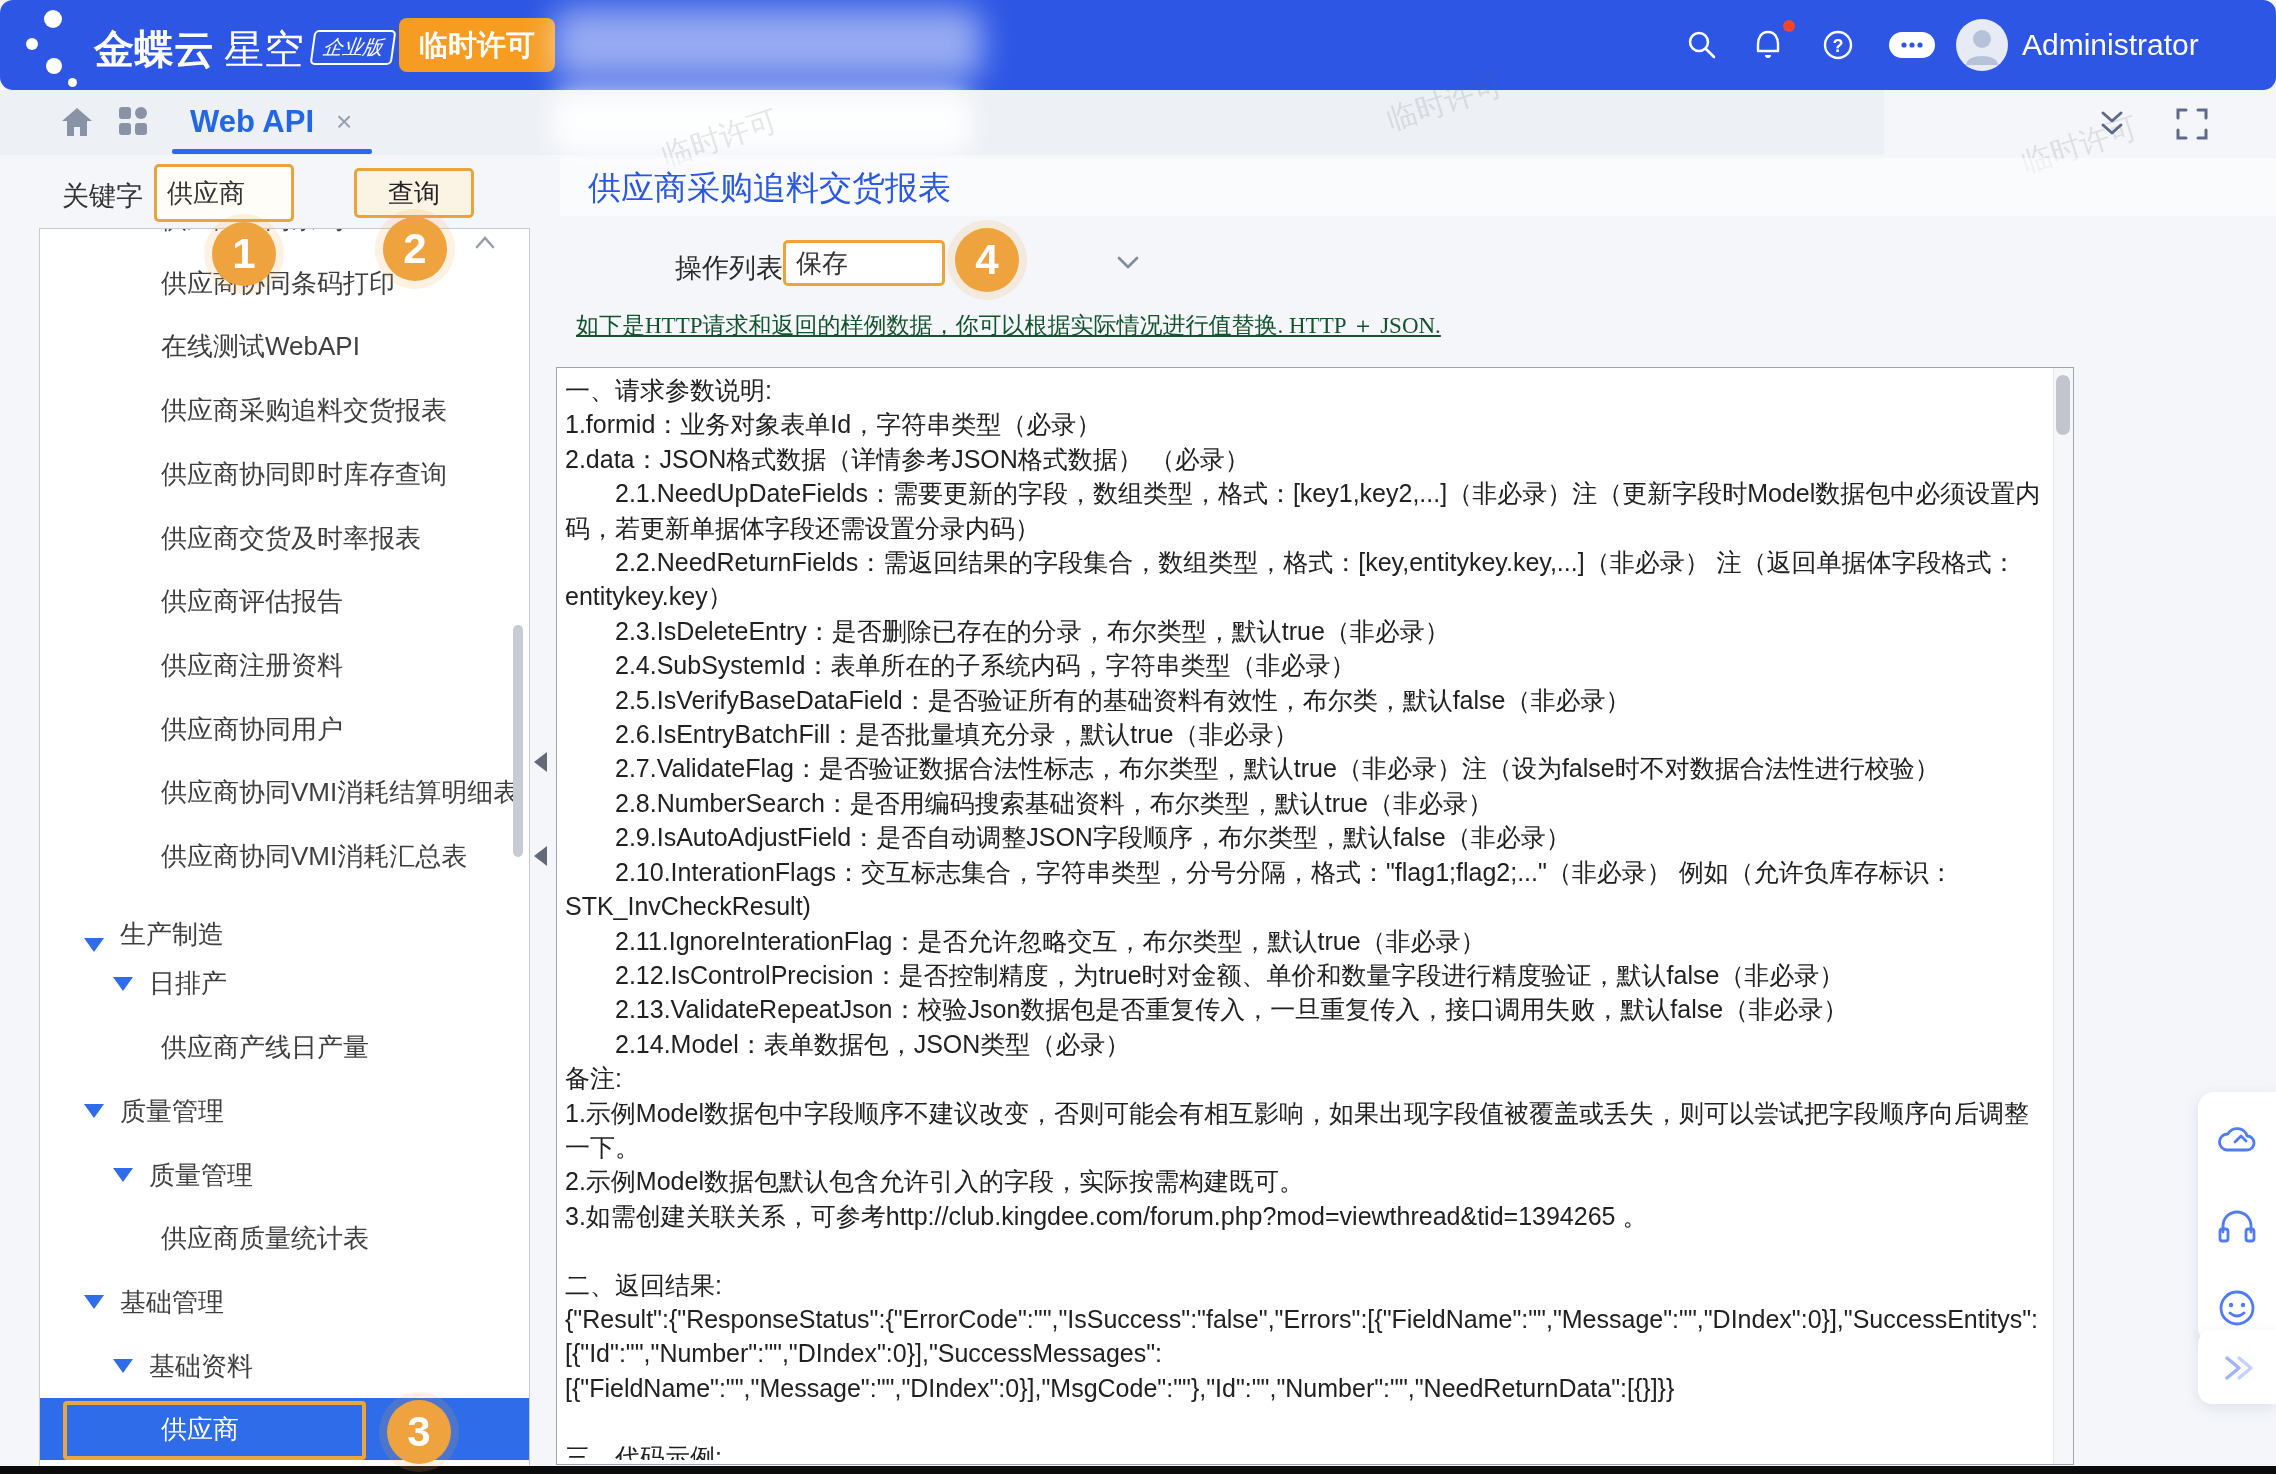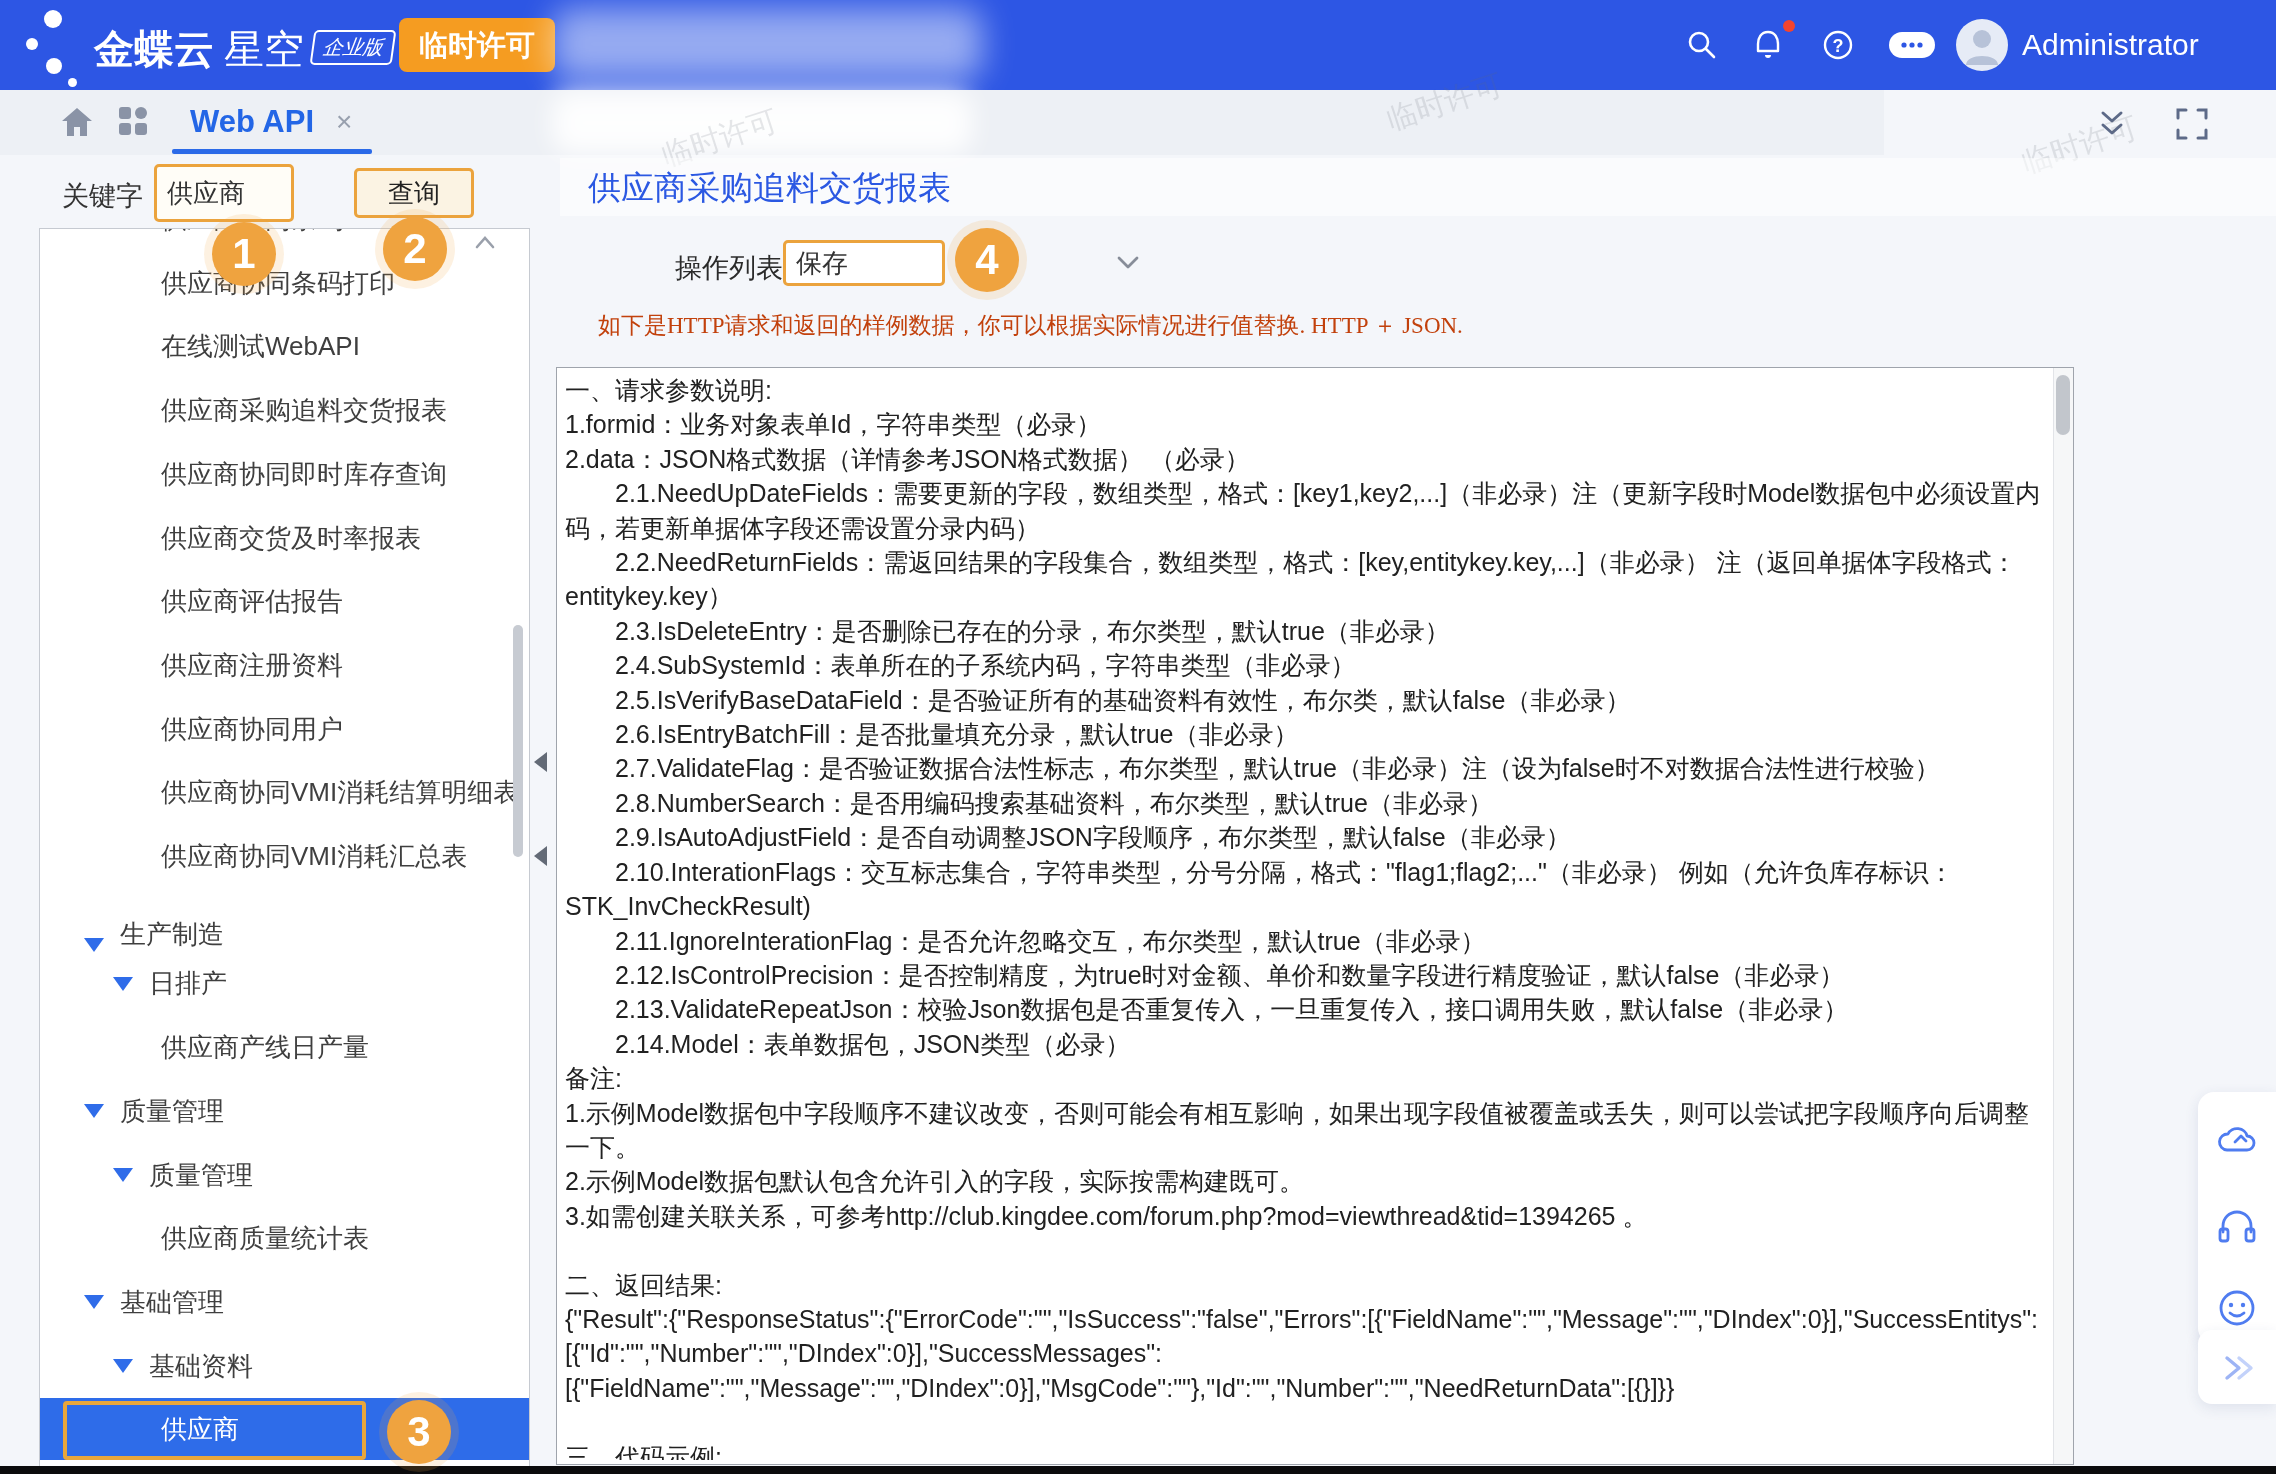--- a/index.html
+++ b/index.html
@@ -1,20 +1,20 @@
 <!DOCTYPE html>
 <html><head>
 <meta charset="utf-8">
 <style>
   html,body{margin:0;padding:0;background:#dfe2e8;}
   *{box-sizing:border-box;font-family:"Liberation Sans","DejaVu Sans",sans-serif;}
   #canvas{position:relative;width:2276px;height:1474px;background:#f4f6fa;overflow:hidden;}
 
   
-  .header{position:absolute;left:0;top:0;width:2276px;height:90px;background:#2d56e4;}
+  .header{position:absolute;left:0;top:0;width:2276px;height:90px;background:#2d56e4;border-radius:13px;}
   .logo-dot{position:absolute;background:#fff;border-radius:50%;}
   .logo-text{position:absolute;left:94px;top:22px;color:#fff;font-size:40px;white-space:nowrap;}
   .logo-bold{font-weight:700;}
   .logo-light{font-weight:300;margin-left:10px;}
   .edition-badge{position:absolute;left:312px;top:30px;color:#fff;border:2px solid #fff;border-radius:5px;
     font-size:20px;padding:2px 9px;transform:skewX(-8deg);font-style:italic;}
   .license-badge{position:absolute;left:399px;top:18px;height:54px;line-height:54px;background:#f59c21;
     color:#fff;font-size:29px;font-weight:700;border-radius:8px;padding:0 20px;}
   .blur-blob1{position:absolute;left:552px;top:8px;width:430px;height:72px;background:rgba(255,255,255,.5);
     filter:blur(16px);border-radius:20px;}
@@ -60,22 +60,22 @@
   .splitter-arrow{position:absolute;left:534px;width:0;height:0;border-top:10px solid transparent;border-bottom:10px solid transparent;
     border-right:13px solid #636a76;cursor:pointer;}
 
   
   .title-band{position:absolute;left:560px;top:158px;width:1716px;height:58px;background:rgba(255,255,255,.55);}
   .page-title{position:absolute;left:588px;top:166px;font-size:33px;color:#2b58e2;}
   .action-label{position:absolute;left:675px;top:250px;font-size:27px;color:#2b2b2b;}
   .action-combo{position:absolute;left:783px;top:240px;width:162px;height:46px;border:3px solid #eba33d;border-radius:5px;
     background:#fff;font-size:26px;color:#333;padding:13px 10px;outline:none;}
   .combo-chevron{position:absolute;left:1108px;top:240px;cursor:pointer;}
-  .description{position:absolute;left:598px;top:310px;font-size:23px;color:#c2410c;
-    font-family:"Liberation Serif","DejaVu Serif",serif;white-space:nowrap;}
+  .description{position:absolute;left:576px;top:310px;font-size:23px;color:#14532d;
+    font-family:"Liberation Serif","DejaVu Serif",serif;white-space:nowrap;text-decoration:underline;}
   .doc-area{position:absolute;left:556px;top:367px;width:1518px;height:1098px;background:#fff;
     border:1px solid #9fa4ac;cursor:text;}
   .doc-text{position:absolute;left:8px;top:5px;right:26px;bottom:4px;font-size:25px;line-height:34.4px;color:#212121;
     white-space:pre-wrap;overflow:hidden;overflow-wrap:break-word;}
   .doc-scroll-track{position:absolute;right:0;top:0;width:20px;height:100%;background:#f6f7f8;border-left:1px solid #e2e4e8;}
   .doc-scroll-thumb{position:absolute;right:3px;top:7px;width:14px;height:60px;background:#c2c6cc;border-radius:7px;cursor:pointer;}
 
   
   .dock{position:absolute;left:2198px;top:1092px;width:78px;height:252px;background:#fff;border-radius:16px 0 0 16px;
     box-shadow:0 4px 14px rgba(40,60,120,.12);}

